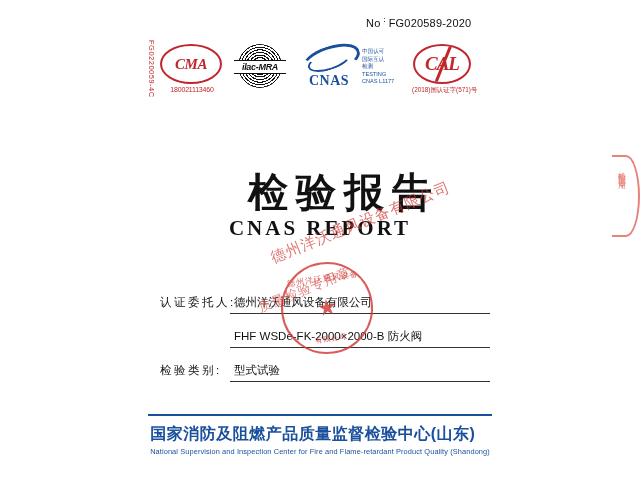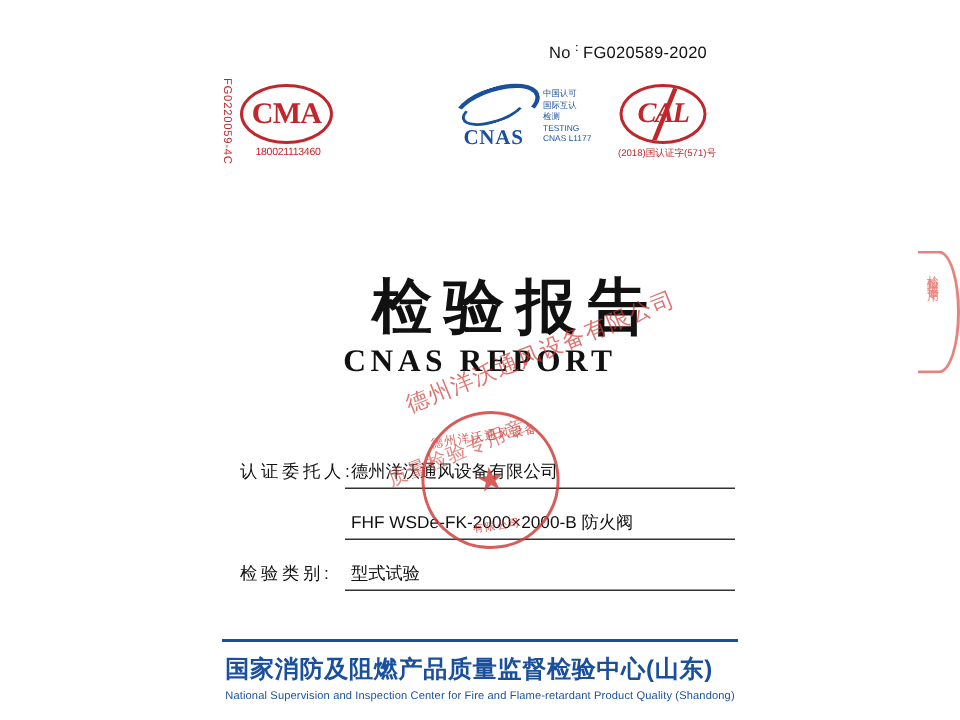--- a/index.html
+++ b/index.html
@@ -10,21 +10,21 @@
   body {
     width: 640px;
     height: 480px;
     font-family: "Liberation Sans", sans-serif;
     color: #1a1a1a;
     position: relative;
     overflow: hidden;
   }
   .page {
     position: absolute;
-    left: 0; top: 12px;
+    left: 0; top: 0;
     width: 640px;
     height: 393px;
     background: #fff;
     border-radius: 29px;
   }
 
   
   .report-no {
     position: absolute;
     left: 366px;
@@ -77,21 +77,22 @@
     border: 2.5px solid #c0272d;
     border-radius: 50%;
     display: flex;
     align-items: center;
     justify-content: center;
     box-sizing: border-box;
   }
   .cma-text {
     color: #c0272d;
     font-weight: bold;
-    font-size: 20px;
+    font-size: 15px;
+    font-style: italic;
     letter-spacing: -0.5px;
     font-family: "Liberation Serif", serif;
   }
   .cma-code {
     margin-top: 2px;
     color: #c0272d;
     font-size: 7px;
     text-align: center;
     letter-spacing: -0.2px;
   }
@@ -418,20 +419,27 @@
 
   <div class="logo-strip">
 
     <div class="logo logo-cma">
       <div class="cma-oval">
         <span class="cma-text">CMA</span>
       </div>
       <div class="cma-code">180021113460</div>
     </div>
 
+    <div class="logo logo-ilac">
+      <div class="ilac-circle">
+        <div class="ilac-band">
+          <span>ilac-MRA</span>
+        </div>
+      </div>
+    </div>
 
     <div class="logo logo-cnas">
       <div class="cnas-wrap">
         <div class="cnas-swoosh"></div>
         <div class="cnas-label">CNAS</div>
       </div>
     </div>
 
     <div class="logo logo-cnas-text">
       <div class="cnas-side">

